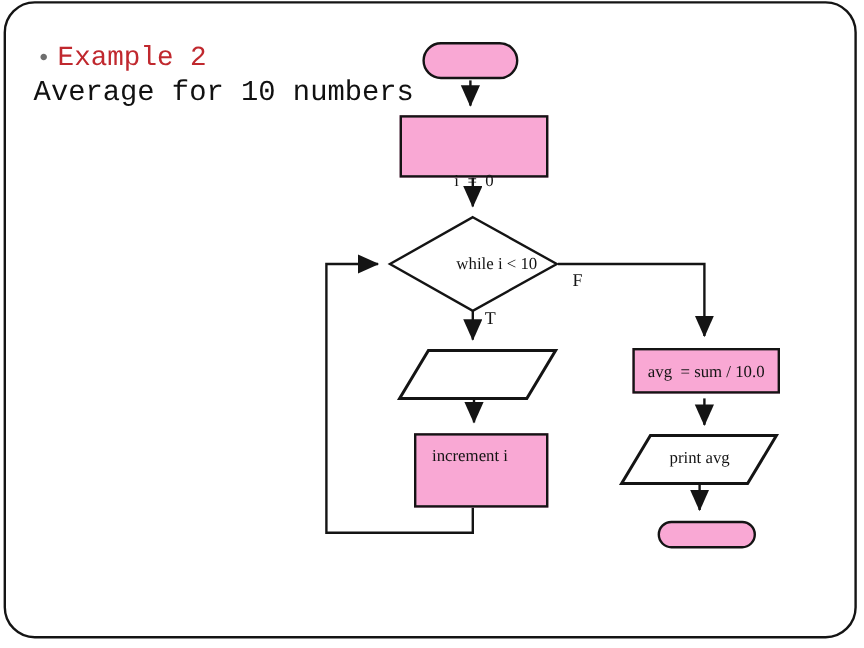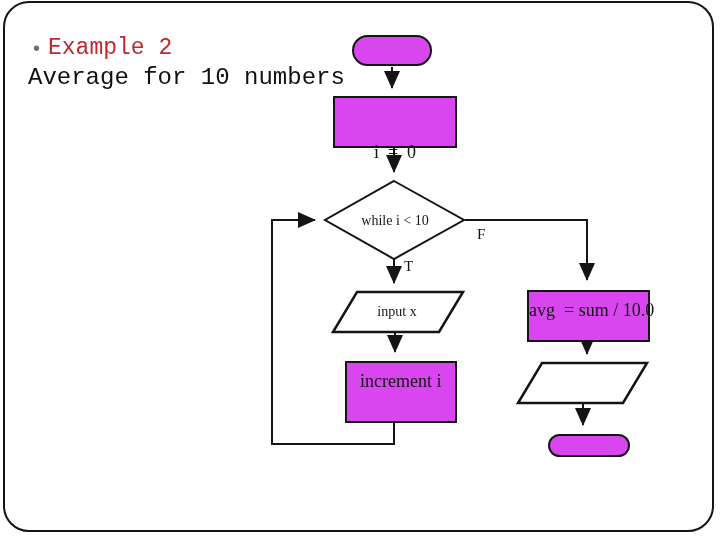--- a/index.html
+++ b/index.html
@@ -44,24 +44,24 @@
     font-size: 24px;
     color: #111111;
     margin-top: 4px;
   }
   .connectors {
     position: absolute;
     left: 0; top: 0;
   }
   .node {
     position: absolute;
-    background: #d946ef;
+    background: #f9a8d4;
     box-sizing: border-box;
     border: 2.5px solid #141414;
-    font-size: 18px;
+    font-size: 14px;
   }
   .oval { border-radius: 18px; }
   .flow-label {
     position: absolute;
     font-size: 14px;
     color: #141414;
     white-space: pre;
     line-height: 17px;
   }
   .centered { text-align: center; }
@@ -111,29 +111,29 @@
 
     <polygon points="542,363 647,363 623,403 518,403" fill="#ffffff" stroke="#141414" stroke-width="2.5"></polygon>
   </svg>
 
   <div class="node oval" style="left:352px; top:35px; width:80px; height:31px;"></div>
 
   <div class="node centered box-text" style="left:333px; top:96px; width:124px; height:52px; padding-top:4px; white-space:pre;">
     <div>i  =  0</div>
   </div>
 
-  <div class="flow-label centered" style="left:325px; top:212px; width:140px;">while i &lt; 10</div>
+  <div class="flow-label centered" style="left:344px; top:212px; width:140px;">while i &lt; 10</div>
 
   <div class="flow-label" style="left:404px; top:258px; font-size:15px;">T</div>
   <div class="flow-label" style="left:477px; top:226px; font-size:15px;">F</div>
 
-  <div class="flow-label centered" style="left:335px; top:303px; width:124px;">input x</div>
 
   <div class="node box-text" style="left:345px; top:361px; width:112px; height:62px; padding:8px 0 0 13px;">
     <div>increment i</div>
   </div>
 
-  <div class="node centered" style="left:527px; top:290px; width:123px; height:52px; line-height:37px; white-space:pre;">avg  = sum / 10.0</div>
+  <div class="node centered" style="left:527px; top:290px; width:123px; height:38px; line-height:37px; white-space:pre;">avg  = sum / 10.0</div>
 
+  <div class="flow-label centered" style="left:521px; top:374px; width:124px;">print avg</div>
 
   <div class="node oval" style="left:548px; top:434px; width:82px; height:23px; border-radius:13px;"></div>
 
 </div>
 
 </body></html>

